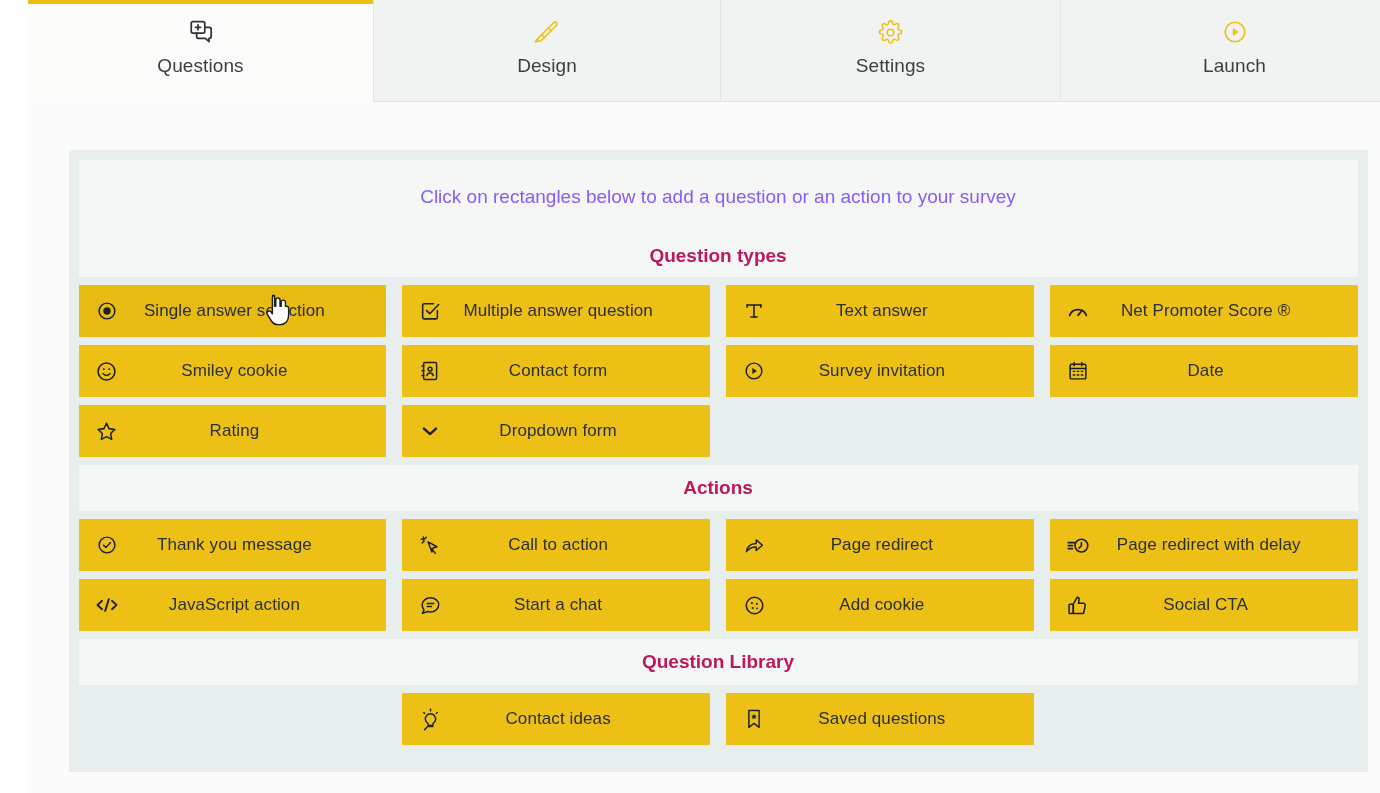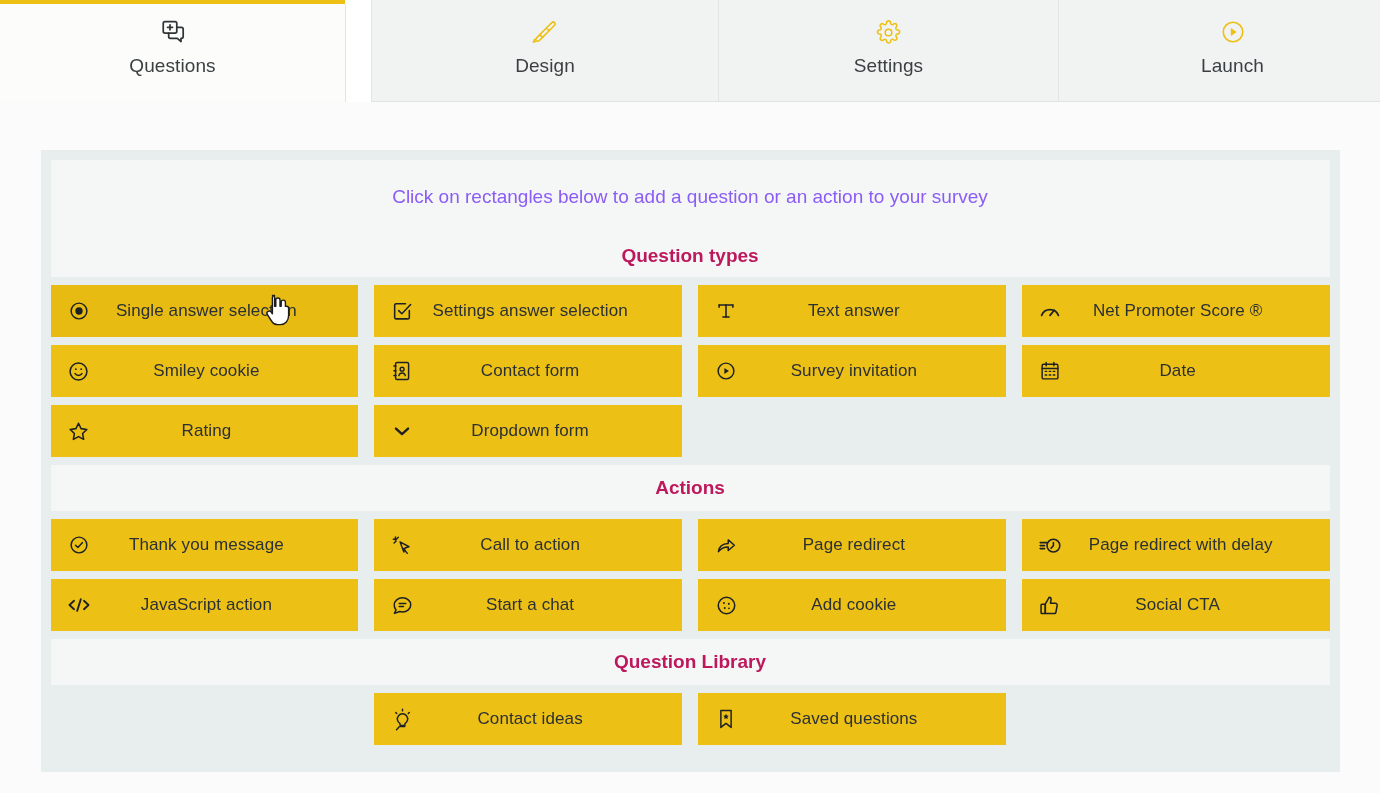--- a/index.html
+++ b/index.html
@@ -56,21 +56,21 @@
     content: "";
     position: absolute;
     right: -1px;
     top: 4px;
     bottom: 0;
     width: 1px;
     background: #e2e5e6;
   }
 
   .tab-w1 { width: 345px; }
-  .tab-w2 { width: 347px; margin-left: 26px; }
+  .tab-w2 { width: 347px; }
   .tab-w3 { width: 340px; }
   .tab-w4 { width: 348px; }
 
   .tab-icon {
     height: 30px;
     display: flex;
     align-items: center;
     justify-content: center;
     color: #2f3437;
   }
@@ -179,21 +179,21 @@
   .cursor {
     position: absolute;
     left: 264px;
     top: 294px;
     width: 26px;
     height: 34px;
     pointer-events: none;
     z-index: 50;
   }
 
-  .stage { position: relative; width: 1380px; height: 793px; }
+  .stage { position: relative; width: 1380px; height: 793px; padding-left: 28px; }
 </style>
 </head>
 <body>
 
 <div class="stage">
 
   <div class="tabbar">
 
     <div class="tab active tab-w1">
       <span class="tab-icon">
@@ -259,21 +259,21 @@
           <span class="chip-label">Single answer selection</span>
         </button>
 
         <button class="chip">
           <span class="chip-icon">
             <svg width="22" height="22" viewBox="0 0 24 24" fill="none" stroke="#1d2124" stroke-width="1.7" stroke-linecap="round" stroke-linejoin="round">
               <path d="M20 11.4V19a1.6 1.6 0 0 1-1.6 1.6H5.6A1.6 1.6 0 0 1 4 19V5.6A1.6 1.6 0 0 1 5.6 4h10.2"></path>
               <path d="M8.4 11.6l3.4 3.4L21.4 5"></path>
             </svg>
           </span>
-          <span class="chip-label">Settings answer selection</span>
+          <span class="chip-label">Multiple answer question</span>
         </button>
 
         <button class="chip">
           <span class="chip-icon">
             <svg width="22" height="22" viewBox="0 0 24 24" fill="none" stroke="#1d2124" stroke-width="1.7" stroke-linecap="round">
               <path d="M4.5 5.5h15"></path>
                 <path d="M12 5.5v13"></path>
                 <path d="M8.6 18.5h6.8"></path>
               <path d="M4.5 5.5v2.4"></path>
                 <path d="M19.5 5.5v2.4"></path>

